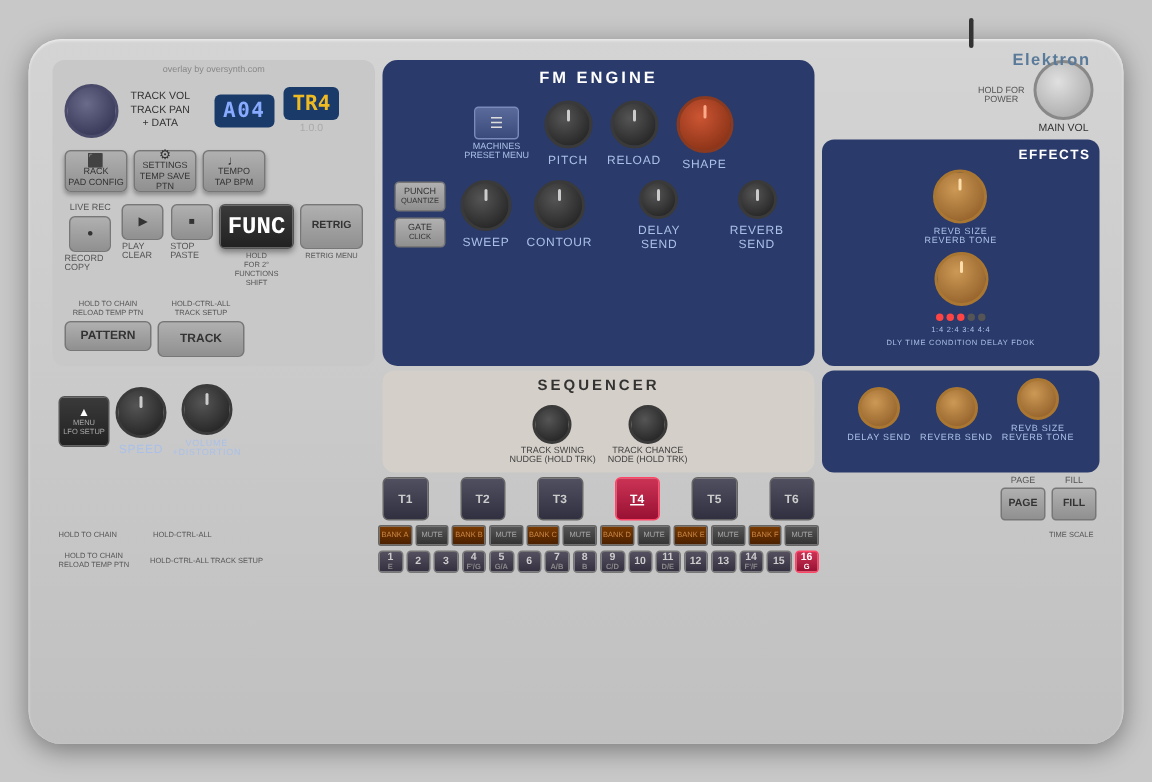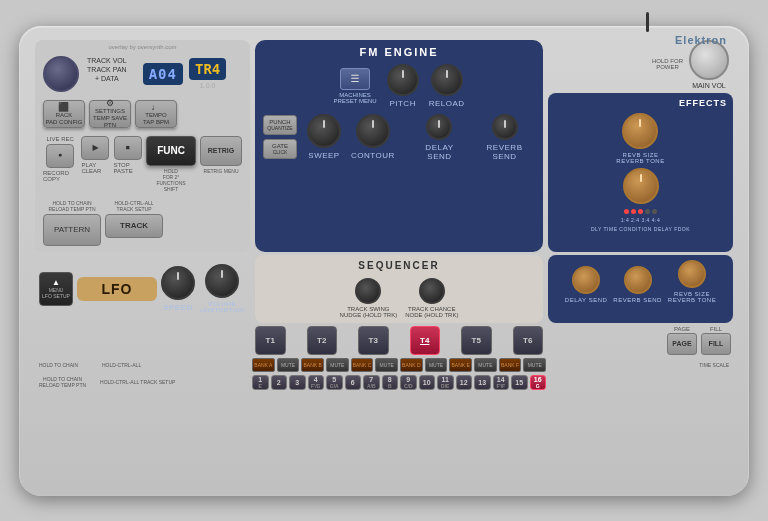--- a/index.html
+++ b/index.html
@@ -49,21 +49,21 @@
       background: #c8c8c8;
       border-radius: 8px;
       padding: 4px;
       display: flex;
       flex-direction: column;
       gap: 4px;
     }
 
     .track-vol-section {
       display: flex;
-      align-items: flex-start;
+      align-items: center;
       gap: 8px;
       padding: 2px 4px;
     }
 
     .track-vol-knob {
       width: 36px;
       height: 36px;
       background: radial-gradient(circle at 40% 35%, #6a6a8a, #2a2a4a);
       border-radius: 50%;
       border: 2px solid #4a4a6a;
@@ -204,23 +204,24 @@
       border: 1px solid #555;
       display: flex;
       flex-direction: column;
       align-items: center;
       justify-content: center;
       cursor: pointer;
       box-shadow: 0 2px 4px rgba(0,0,0,0.4);
     }
 
     .func-btn .label-main {
-      font-size: 10px;
+      font-size: 16px;
       font-weight: bold;
       color: #fff;
+      font-family: Liberation Mono, monospace;
     }
 
     .retrig-btn {
       width: 42px;
       height: 30px;
       background: linear-gradient(180deg, #b0b0b0, #909090);
       border-radius: 4px;
       border: 1px solid #777;
       display: flex;
       flex-direction: column;
@@ -230,31 +231,31 @@
     }
 
     .left-bottom-btns {
       display: flex;
       gap: 4px;
       padding: 2px 4px;
     }
 
     .pattern-btn {
       width: 58px;
-      height: 32px;
+      height: 20px;
       background: linear-gradient(180deg, #b0b0b0, #909090);
       border-radius: 4px;
       border: 1px solid #777;
       display: flex;
       align-items: center;
       justify-content: center;
       cursor: pointer;
       font-size: 8px;
       color: #333;
-      font-weight: normal;
+      font-weight: bold;
     }
 
     .track-btn {
       width: 58px;
       height: 24px;
       background: linear-gradient(180deg, #b0b0b0, #909090);
       border-radius: 4px;
       border: 1px solid #777;
       display: flex;
       align-items: center;
@@ -797,20 +798,24 @@
 PRESET MENU</div>
           </div>
 
           <div class="fm-knob-group">
             <div class="knob-dark"></div>
             <div class="knob-label">PITCH</div>
           </div>
           <div class="fm-knob-group">
             <div class="knob-dark"></div>
             <div class="knob-label">RELOAD</div>
+          </div>
+          <div class="fm-knob-group">
+            <div class="knob-red"></div>
+            <div class="knob-label">SHAPE</div>
           </div>
         </div>
 
         <div class="fm-row2">
           <div style="display:flex;flex-direction:column;gap:4px;align-items:center;">
             <div class="side-btn" style="font-size:6px;color:#333;white-space:pre-line;text-align:center;">PUNCH<br><span style="font-size:5px;">QUANTIZE</span></div>
             <div class="side-btn" style="font-size:6px;color:#333;white-space:pre-line;text-align:center;">GATE<br><span style="font-size:5px;">CLICK</span></div>
           </div>
           <div class="fm-knob-group">
             <div class="knob-dark" style="width:34px;height:34px;"></div>
@@ -877,23 +882,20 @@
     <div class="row2">
 
       <div style="width:215px;display:flex;gap:4px;align-items:center;padding:0 4px;">
 
         <div class="lfo-menu-btn" style="display:flex;flex-direction:column;align-items:center;justify-content:center;width:34px;height:34px;border-radius:4px;">
           <div style="font-size:8px;color:#fff;">▲</div>
           <div style="font-size:5px;color:#aaa;white-space:pre-line;text-align:center;">MENU
 LFO SETUP</div>
         </div>
 
-        <div class="lfo-section">
-          <div class="lfo-title">LFO</div>
-        </div>
 
         <div class="fm-knob-group">
           <div class="knob-dark" style="width:34px;height:34px;"></div>
           <div class="knob-label">SPEED</div>
         </div>
 
         <div class="fm-knob-group">
           <div class="knob-dark" style="width:34px;height:34px;"></div>
           <div class="knob-label" style="font-size:6px;white-space:pre-line;text-align:center;">VOLUME
 +DISTORTION</div>

